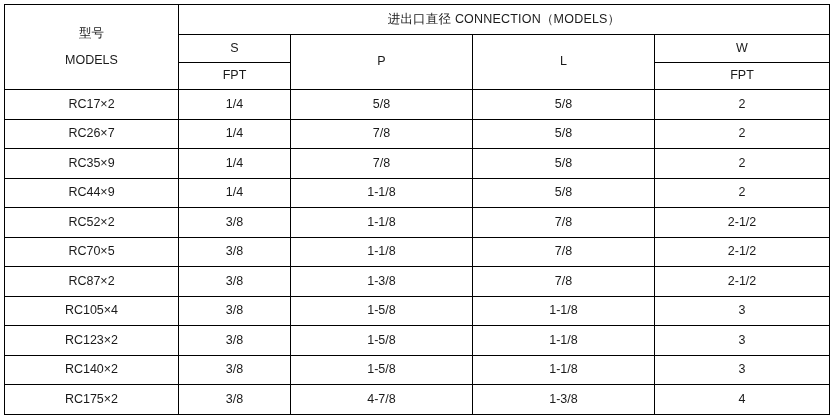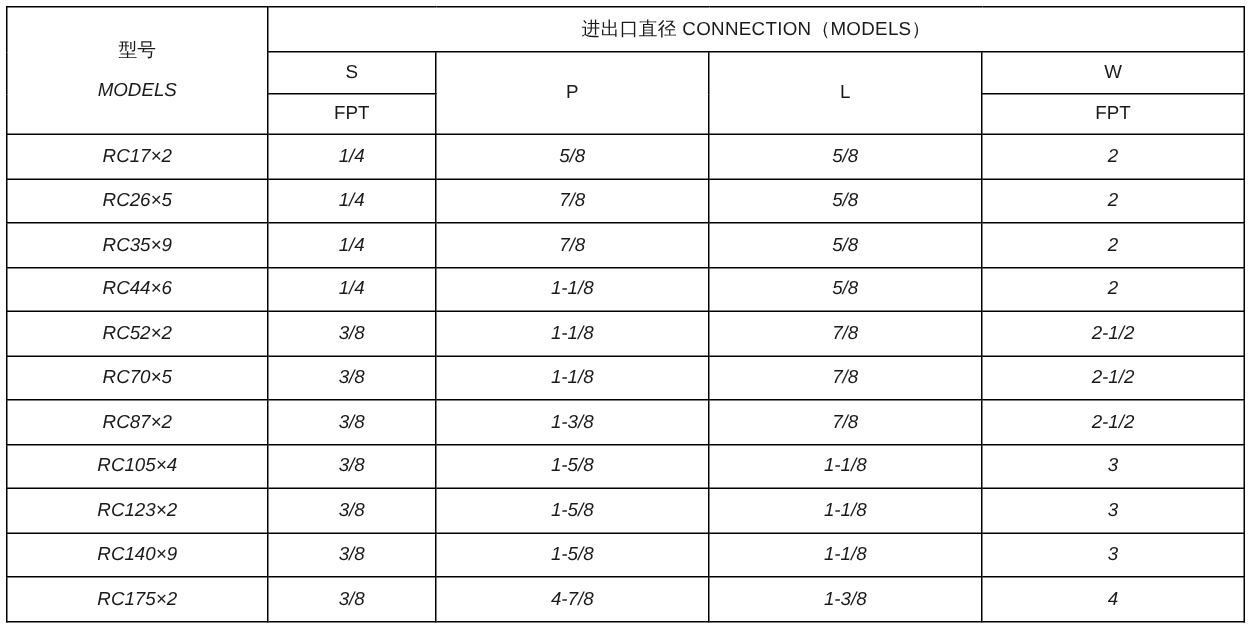--- a/index.html
+++ b/index.html
@@ -53,25 +53,24 @@
   }
   .hdr-sub2 {
     height: 26px;
     font-size: 12px;
   }
   .model-head {
     font-size: 13.5px;
     font-weight: bold;
   }
   .model-head .line1 { display: block; margin-bottom: 11px; }
-  .model-head .line2 { display: block; font-style: italic; }
+  .model-head .line2 { display: block; }
   .row-cell {
     height: 28.5px;
     font-size: 12.5px;
-    font-style: italic;
   }
   .big-sub {
     font-size: 13px;
   }
 </style>
 </head>
 <body>
 
 <div class="sheet">
   <table class="spec">
@@ -102,35 +101,35 @@
       </tr>
 
       <tr>
         <td class="row-cell">RC17×2</td>
         <td class="row-cell">1/4</td>
         <td class="row-cell">5/8</td>
         <td class="row-cell">5/8</td>
         <td class="row-cell">2</td>
       </tr>
       <tr>
-        <td class="row-cell">RC26×5</td>
+        <td class="row-cell">RC26×7</td>
         <td class="row-cell">1/4</td>
         <td class="row-cell">7/8</td>
         <td class="row-cell">5/8</td>
         <td class="row-cell">2</td>
       </tr>
       <tr>
         <td class="row-cell">RC35×9</td>
         <td class="row-cell">1/4</td>
         <td class="row-cell">7/8</td>
         <td class="row-cell">5/8</td>
         <td class="row-cell">2</td>
       </tr>
       <tr>
-        <td class="row-cell">RC44×6</td>
+        <td class="row-cell">RC44×9</td>
         <td class="row-cell">1/4</td>
         <td class="row-cell">1-1/8</td>
         <td class="row-cell">5/8</td>
         <td class="row-cell">2</td>
       </tr>
       <tr>
         <td class="row-cell">RC52×2</td>
         <td class="row-cell">3/8</td>
         <td class="row-cell">1-1/8</td>
         <td class="row-cell">7/8</td>
@@ -158,21 +157,21 @@
         <td class="row-cell">3</td>
       </tr>
       <tr>
         <td class="row-cell">RC123×2</td>
         <td class="row-cell">3/8</td>
         <td class="row-cell">1-5/8</td>
         <td class="row-cell">1-1/8</td>
         <td class="row-cell">3</td>
       </tr>
       <tr>
-        <td class="row-cell">RC140×9</td>
+        <td class="row-cell">RC140×2</td>
         <td class="row-cell">3/8</td>
         <td class="row-cell">1-5/8</td>
         <td class="row-cell">1-1/8</td>
         <td class="row-cell">3</td>
       </tr>
       <tr>
         <td class="row-cell">RC175×2</td>
         <td class="row-cell">3/8</td>
         <td class="row-cell">4-7/8</td>
         <td class="row-cell">1-3/8</td>

